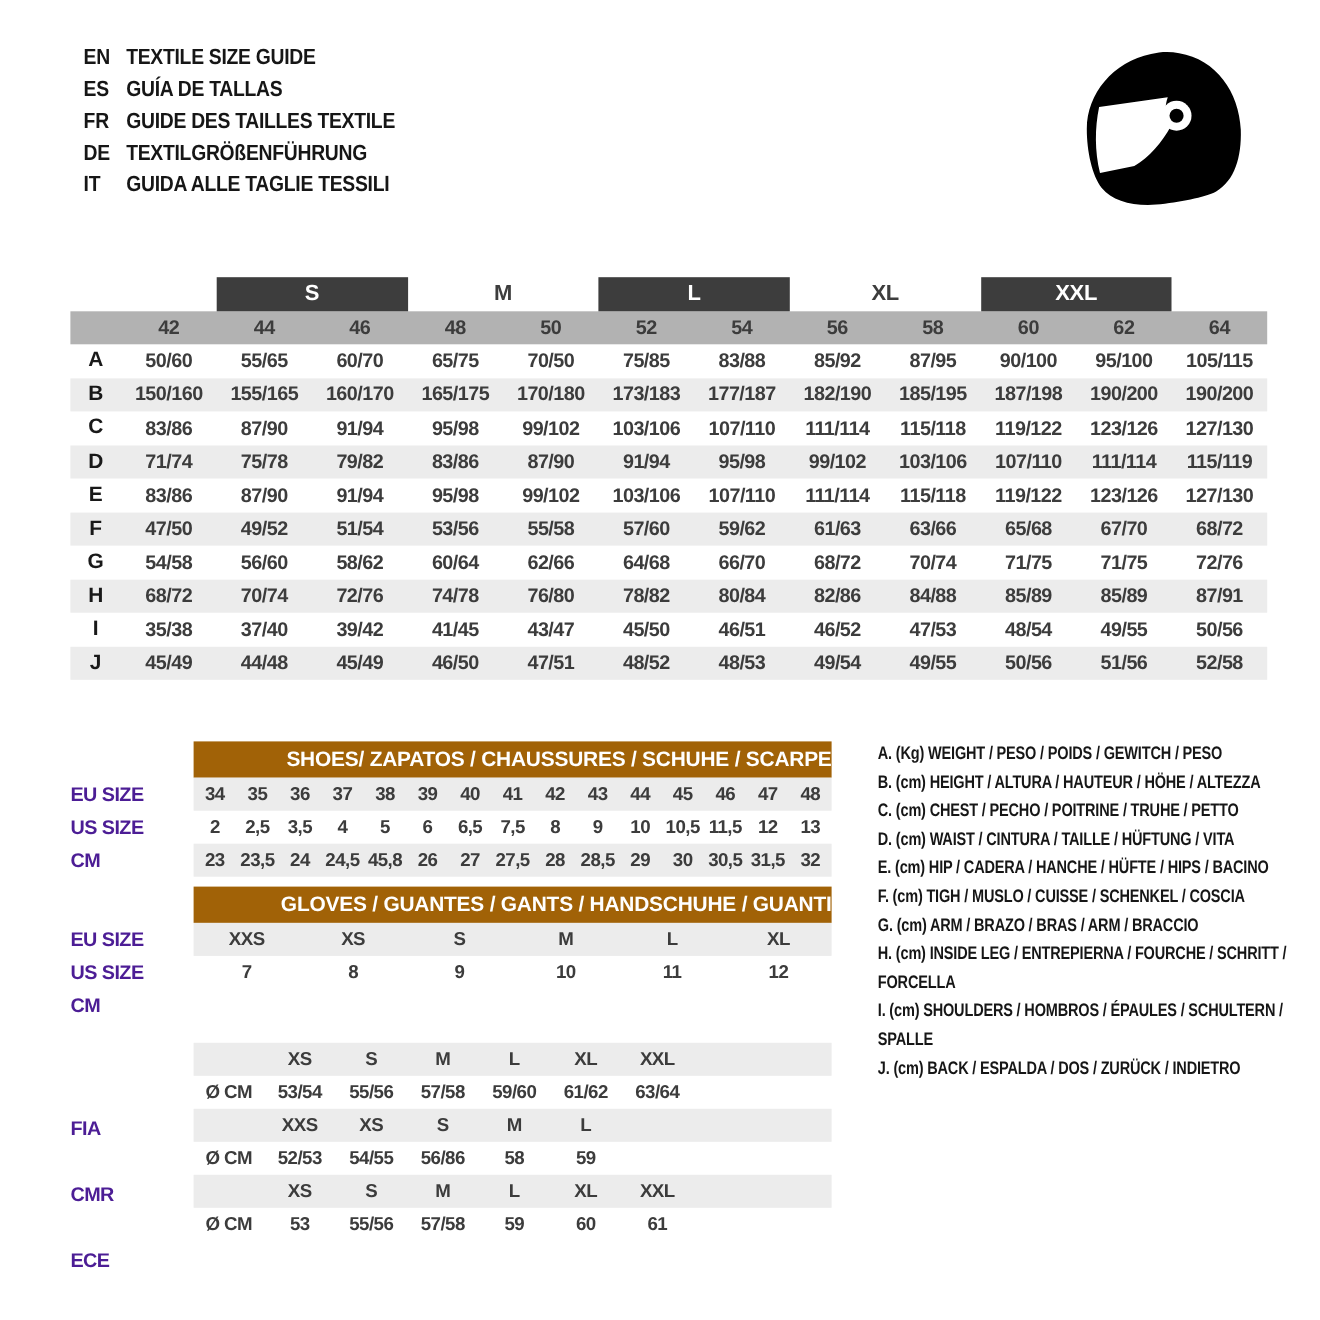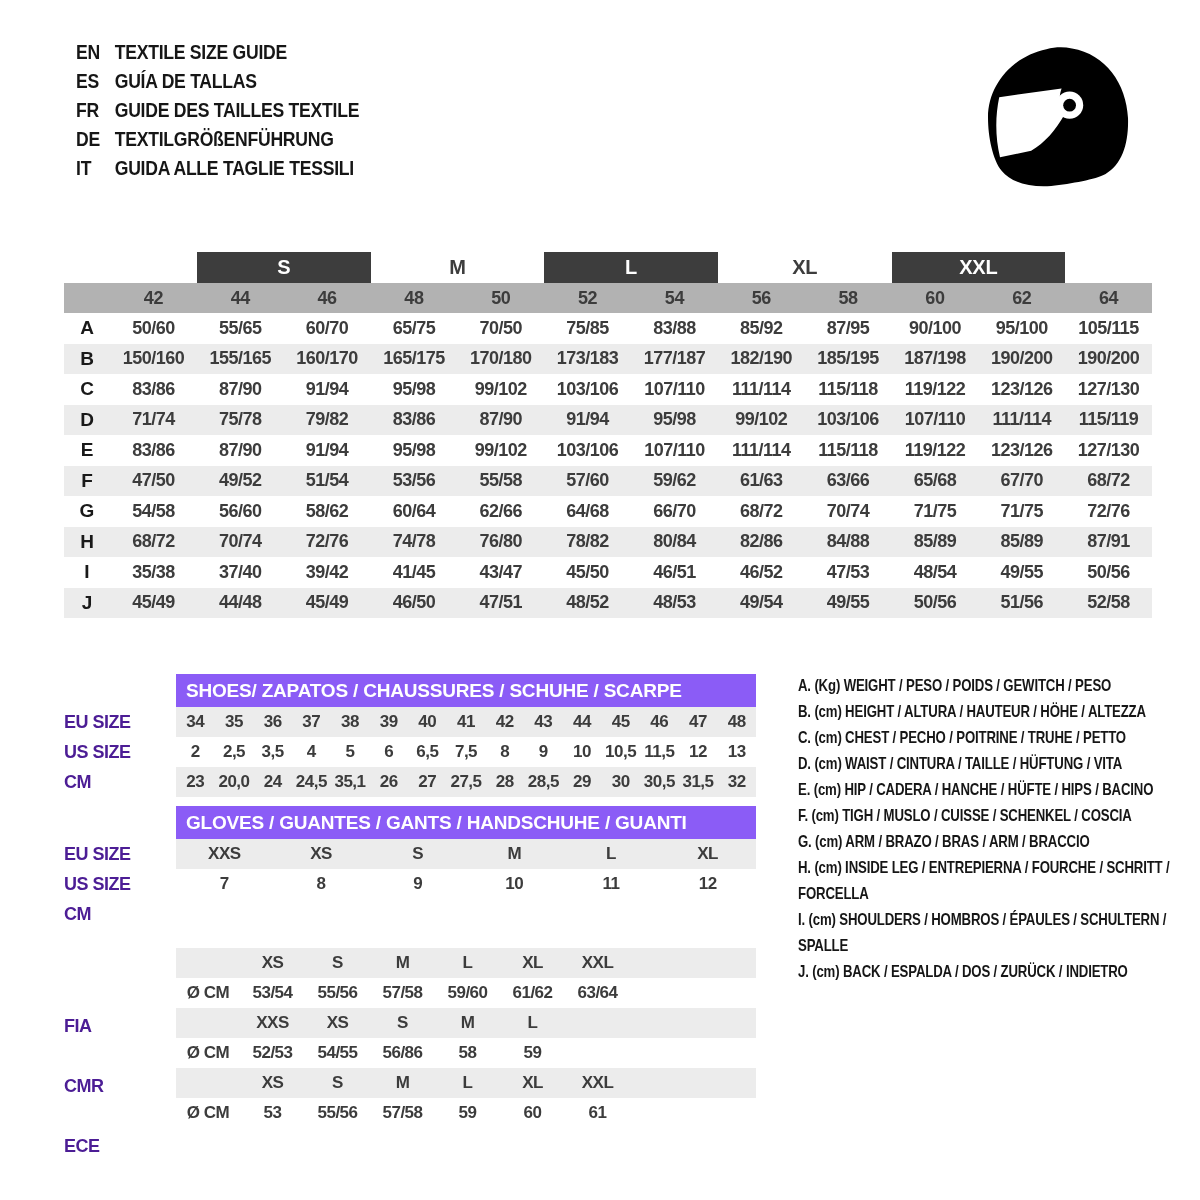--- a/index.html
+++ b/index.html
@@ -29,21 +29,21 @@
   .t-cell { display:flex; align-items:center; justify-content:center; font-size:18px; color:#3c3c3c; letter-spacing:-0.5px; }
   .t-key { font-size:19px; color:#191919; letter-spacing:0; }
 
   
   .sub { position:absolute; left:64px; display:grid; grid-template-columns:112px 580px; font-weight:bold; }
   .shoes-sec  { top:674px; }
   .gloves-sec { top:806px; }
   .helmet-sec { top:948px; }
   .side-labels { padding-top:33px; }
   .side-label { height:30px; display:flex; align-items:center; font-size:18px; color:#4c1d95; letter-spacing:-0.5px; }
-  .bar { height:33px; background:#8b5cf6; color:#ffffff; display:flex; align-items:center; padding-left:10px; font-size:19px; letter-spacing:-0.2px; white-space:nowrap; }
+  .bar { height:33px; background:#a16207; color:#ffffff; display:flex; align-items:center; padding-left:10px; font-size:19px; letter-spacing:-0.2px; white-space:nowrap;justify-content:flex-end; }
   .helmet-sec .bar { width:495px; }
   .grid-row { display:grid; height:30px; }
   .grid-row.stripe { background:#ececec; }
   .shoes-sec  .grid-row { grid-template-columns:repeat(15,1fr); }
   .gloves-sec .grid-row { grid-template-columns:repeat(6,1fr); }
   .helmet-sec .grid-row { grid-template-columns:64px repeat(6,65px) 1fr; }
   .cell { display:flex; align-items:center; justify-content:center; font-size:17px; color:#3c3c3c; letter-spacing:-0.5px; white-space:nowrap; }
 
   
   .legend { position:absolute; left:798px; top:672px; width:486px; transform:scaleX(0.8); transform-origin:0 0; font-weight:bold; font-size:16.5px; line-height:26px; color:#161616; letter-spacing:-0.2px; }
@@ -314,24 +314,24 @@
             <div class="cell">8</div>
             <div class="cell">9</div>
             <div class="cell">10</div>
             <div class="cell">10,5</div>
             <div class="cell">11,5</div>
             <div class="cell">12</div>
             <div class="cell">13</div>
           </div>
           <div class="grid-row stripe">
             <div class="cell">23</div>
-            <div class="cell">20,0</div>
+            <div class="cell">23,5</div>
             <div class="cell">24</div>
             <div class="cell">24,5</div>
-            <div class="cell">35,1</div>
+            <div class="cell">45,8</div>
             <div class="cell">26</div>
             <div class="cell">27</div>
             <div class="cell">27,5</div>
             <div class="cell">28</div>
             <div class="cell">28,5</div>
             <div class="cell">29</div>
             <div class="cell">30</div>
             <div class="cell">30,5</div>
             <div class="cell">31,5</div>
             <div class="cell">32</div>

